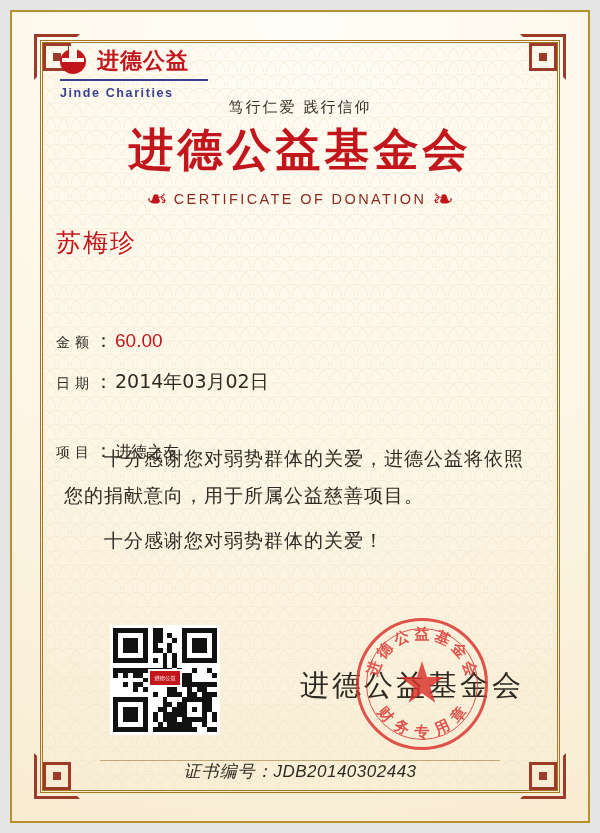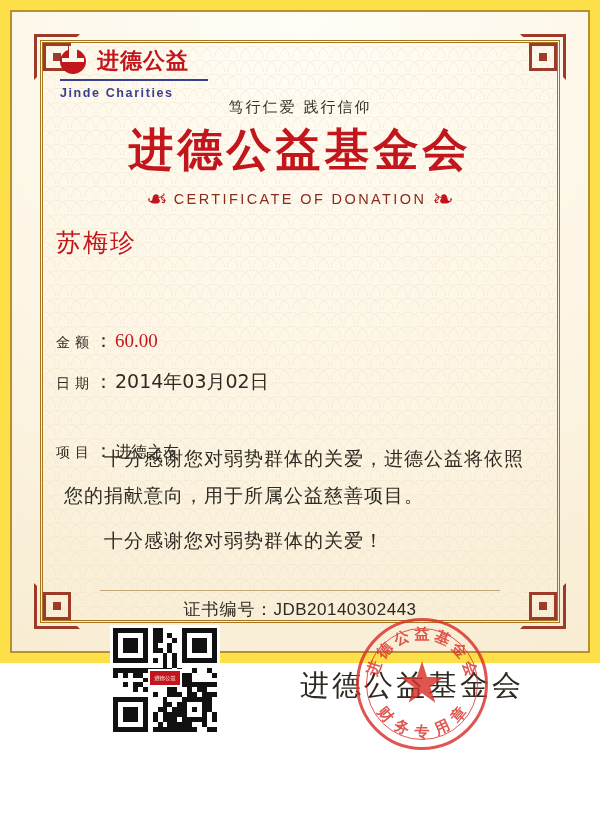--- a/index.html
+++ b/index.html
@@ -10,22 +10,22 @@
   body {
     width: 600px;
     height: 833px;
     font-family: "Liberation Sans", sans-serif;
     overflow: hidden;
   }
 
   .cert-page {
     position: relative;
     width: 600px;
-    height: 663px;
-    background: #fde047;
+    height: 833px;
+    background: #e5e5e5;
     box-sizing: border-box;
   }
 
   
   .outer-frame {
     position: absolute;
     left: 10px;
     top: 10px;
     right: 10px;
     bottom: 10px;
@@ -236,21 +236,21 @@
     font-size: 19px;
     color: #2e2a22;
     margin-right: 2px;
   }
   .field-value {
     font-size: 19px;
     color: #2e2a22;
   }
   .field-value.amount {
     color: #c3161c;
-    font-family: Liberation Serif, serif;
+    font-family: Liberation Sans, sans-serif;
     font-size: 19px;
     margin-top: 38px;
   }
   .field-value.small {
     font-size: 16px;
     margin-top: 32px;
   }
 
   
   .body-text {
@@ -366,26 +366,27 @@
     position: absolute;
     left: 100px;
     right: 100px;
     bottom: 72px;
     height: 1px;
     background: #c0a878;
   }
   .cert-number {
     position: absolute;
     left: 0; right: 0;
-    bottom: 42px;
+    bottom: 50px;
     text-align: center;
     font-family: "DejaVu Sans", sans-serif;
     font-size: 17px;
     color: #2e2a22;
     letter-spacing: 1px;
+    font-style: italic;
   }
   .cert-number .num {
     font-family: "Liberation Sans", sans-serif;
     letter-spacing: 0.5px;
   }
 </style>
 </head>
 <body>
 
 <div class="cert-page">

